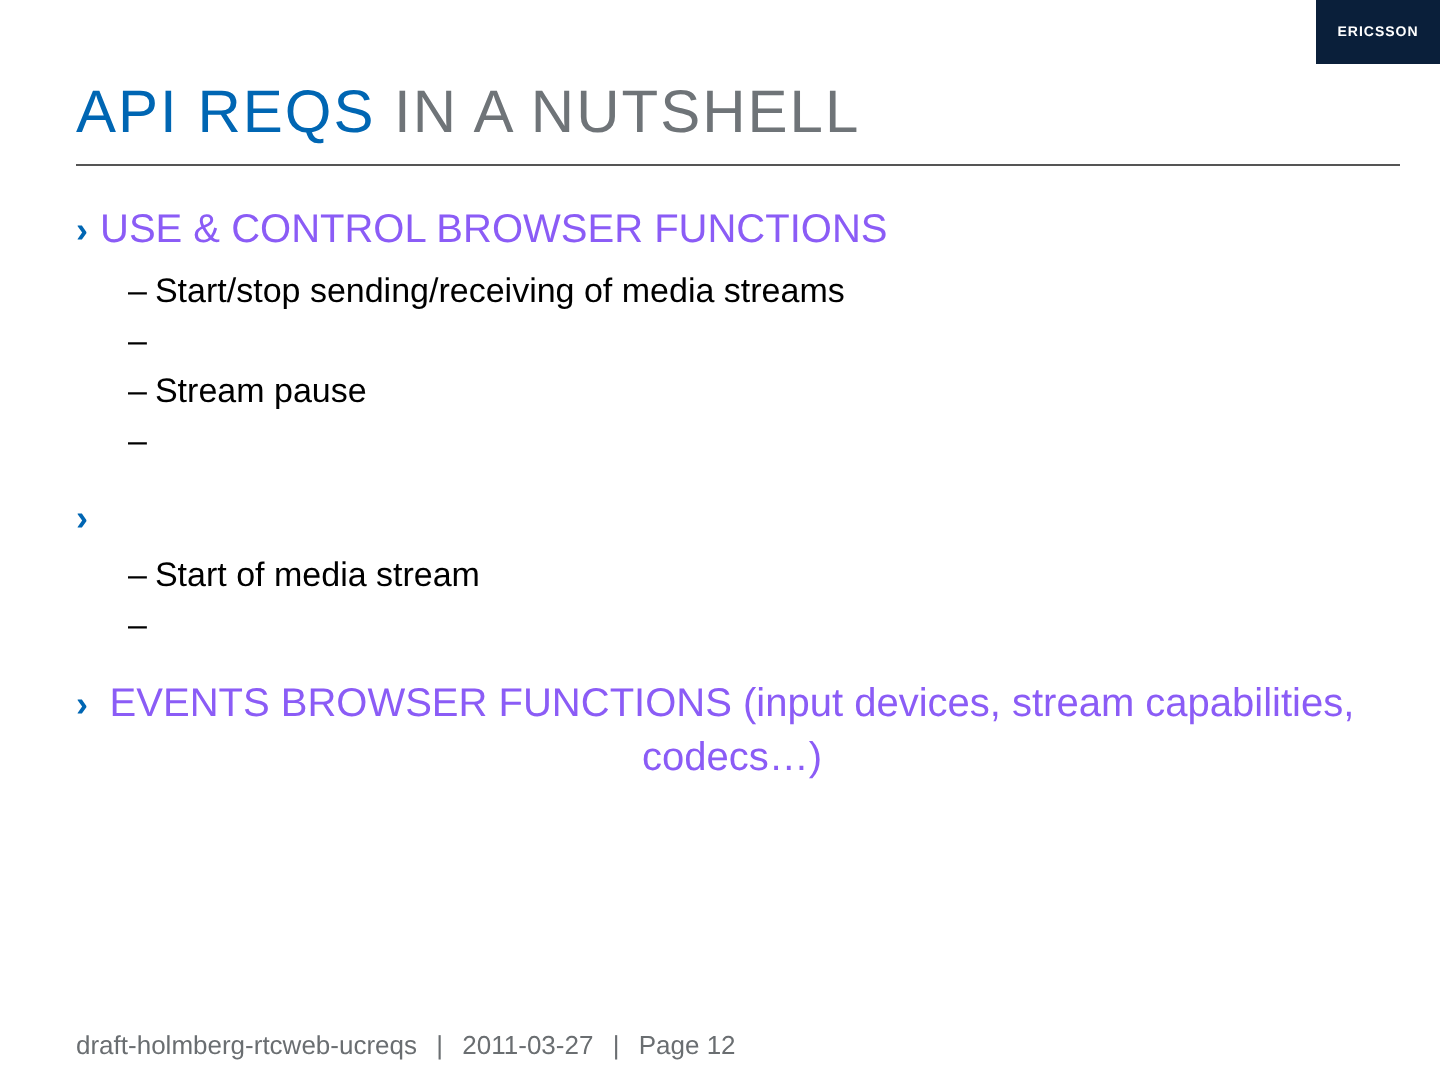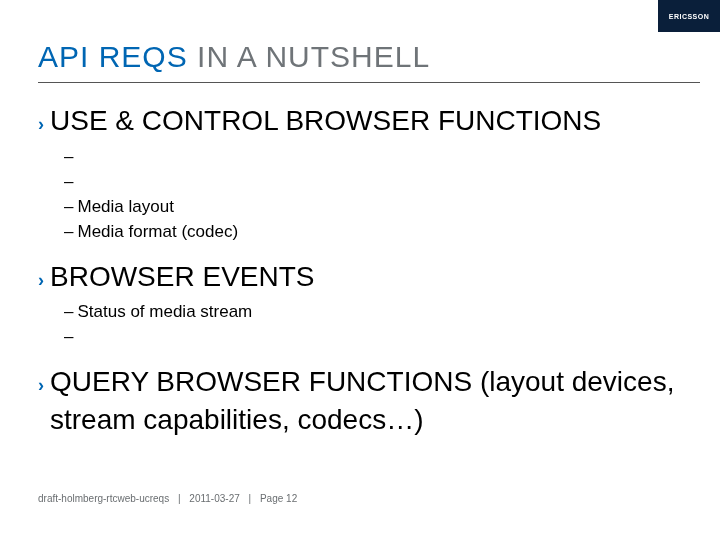--- a/index.html
+++ b/index.html
@@ -21,27 +21,27 @@
     position: absolute; top: 82px; left: 38px; right: 20px;
     height: 1px; background: #555;
   }
   .content {
     position: absolute; top: 102px; left: 38px; right: 38px;
     font-size: 18px; line-height: 1.35;
   }
   .section { margin-bottom: 14px; }
   .section-head { display: flex; align-items: baseline; margin-bottom: 6px; }
   .chev { color: #0066b3; font-weight: 700; margin-right: 6px; font-size: 18px; }
-  .section-title { font-size: 28px; color: #000000; }
+  .section-title { font-size: 20px; color: #8b5cf6; text-align: center; }
   .sub-list { margin-left: 26px; }
   .sub-item { display: flex; align-items: baseline; font-size: 17px; margin-bottom: 2px; }
   .dash { margin-right: 4px; font-size: 17px; }
   .footer {
-    position: absolute; left: 38px; bottom: 36px;
-    font-size: 10px; color: #6a6e71;
+    position: absolute; left: 38px; bottom: 10px;
+    font-size: 13px; color: #6a6e71;
   }
   .footer .sep { margin: 0 6px; color: #6a6e71; }
 </style>
 </head>
 <body>
 
 <div class="slide">
 
   <div class="logo">
     <span class="logo-text">ERICSSON</span>
@@ -56,55 +56,54 @@
   <div class="content">
 
     <div class="section">
       <div class="section-head">
         <span class="chev">›</span>
         <span class="section-title">USE &amp; CONTROL BROWSER FUNCTIONS</span>
       </div>
       <div class="sub-list">
         <div class="sub-item">
             <span class="dash">–</span>
+            <span>Start/stop sending/receiving of media streams</span>
           </div>
         <div class="sub-item">
             <span class="dash">–</span>
           </div>
         <div class="sub-item">
             <span class="dash">–</span>
-            <span>Media layout</span>
-          </div>
-        <div class="sub-item">
-            <span class="dash">–</span>
-            <span>Media format (codec)</span>
-          </div>
-      </div>
-    </div>
-
-    <div class="section">
-      <div class="section-head">
-        <span class="chev">›</span>
-        <span class="section-title">BROWSER EVENTS</span>
-      </div>
-      <div class="sub-list">
-        <div class="sub-item">
-            <span class="dash">–</span>
-            <span>Status of media stream</span>
+            <span>Stream pause</span>
           </div>
         <div class="sub-item">
             <span class="dash">–</span>
           </div>
       </div>
     </div>
 
     <div class="section">
       <div class="section-head">
         <span class="chev">›</span>
-        <span class="section-title">QUERY BROWSER FUNCTIONS (layout devices, stream capabilities, codecs…)</span>
+      </div>
+      <div class="sub-list">
+        <div class="sub-item">
+            <span class="dash">–</span>
+            <span>Start of media stream</span>
+          </div>
+        <div class="sub-item">
+            <span class="dash">–</span>
+          </div>
+      </div>
+    </div>
+
+    <div class="section">
+      <div class="section-head">
+        <span class="chev">›</span>
+        <span class="section-title">EVENTS BROWSER FUNCTIONS (input devices, stream capabilities, codecs…)</span>
       </div>
     </div>
 
   </div>
 
   <div class="footer">
     <span>draft-holmberg-rtcweb-ucreqs</span>
     <span class="sep">|</span>
     <span>2011-03-27</span>
     <span class="sep">|</span>

